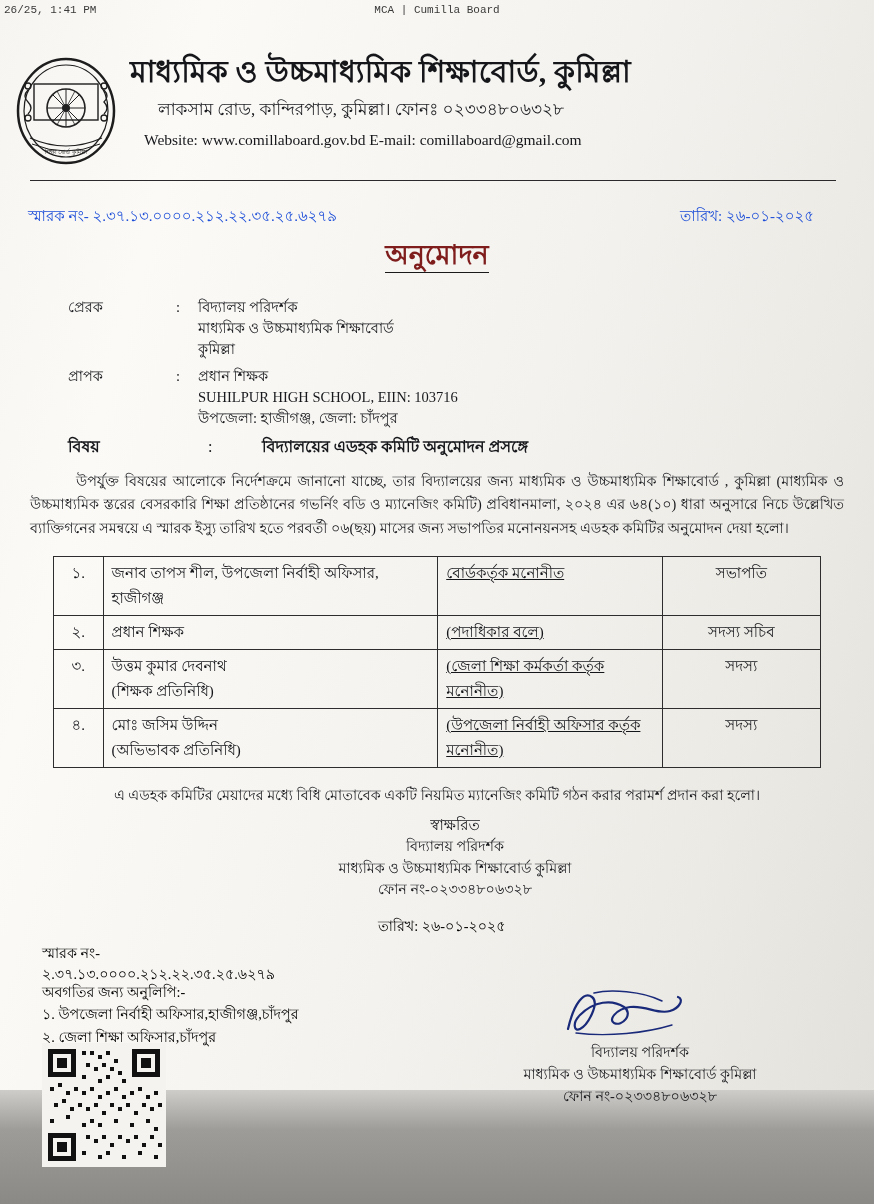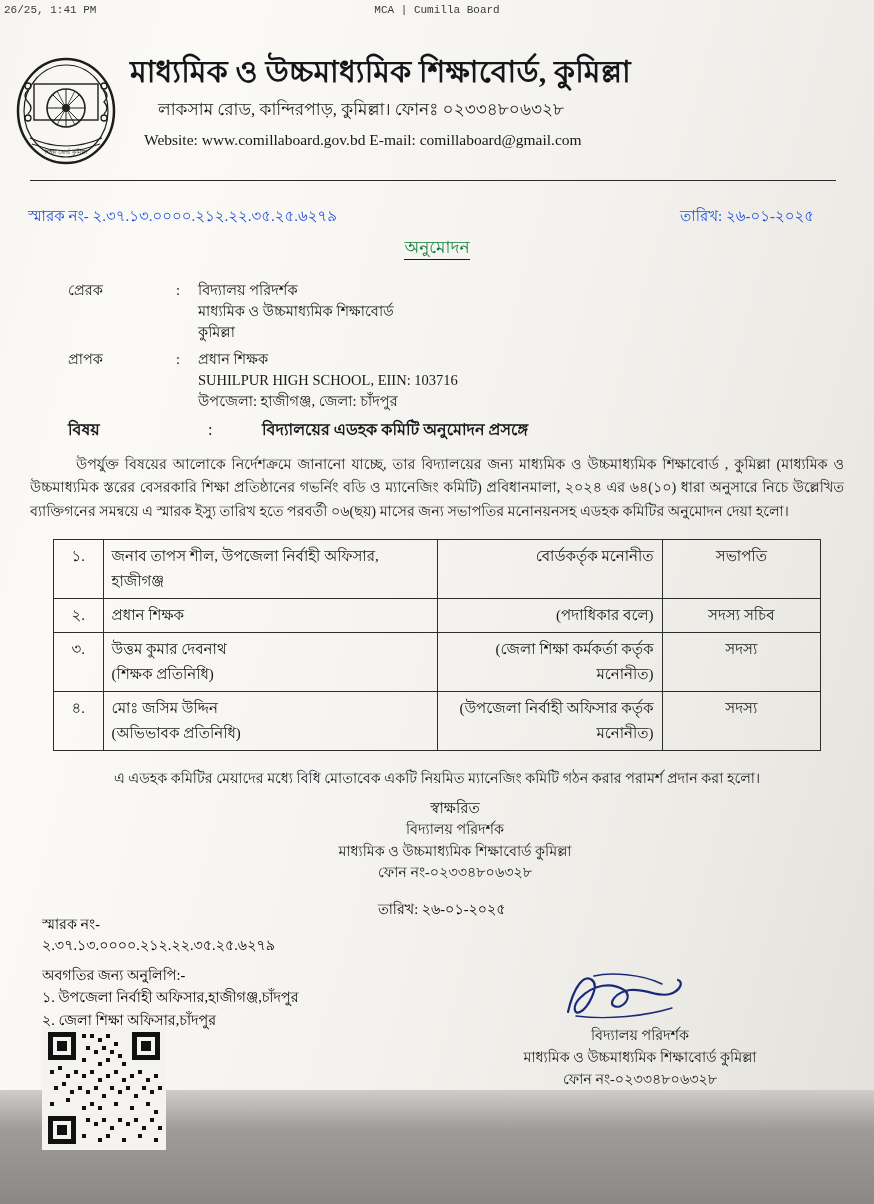--- a/index.html
+++ b/index.html
@@ -103,23 +103,23 @@
     height: 22px;
     font-size: 15px;
     color: #1d4ed8;
   }
   .memo-no { position: absolute; left: 28px; top: 0; }
   .memo-date { position: absolute; right: 60px; top: 0; }
 
   .approval {
     text-align: center;
     margin-top: 8px;
-    font-size: 17px;
-    font-weight: 400;
-    color: #15803d;
+    font-size: 27px;
+    font-weight: 700;
+    color: #7f1d1d;
   }
   .approval span {
     border-bottom: 1.6px solid #1a1a1a;
     padding-bottom: 2px;
   }
 
   .fields {
     margin-top: 18px;
     padding-left: 30px;
     font-size: 14.5px;
@@ -155,21 +155,21 @@
     font-size: 15px;
     color: #15161a;
   }
   table.committee td {
     border: 1.3px solid #2d2d2d;
     padding: 4px 8px;
     vertical-align: top;
   }
   td.c-sl { width: 34px; text-align: center; }
   td.c-name { width: 336px; }
-  td.c-by { width: 218px; text-align: right; vertical-align: middle; }
+  td.c-by { width: 218px; text-align: left; vertical-align: middle; text-decoration: underline; }
   td.c-role { width: 148px; text-align: center; vertical-align: middle; }
   .c-sub { display: block; }
 
   .advice {
     margin: 16px 34px 0 34px;
     font-size: 14.3px;
     text-align: center;
     color: #17181c;
   }
 
@@ -188,21 +188,21 @@
     margin-top: 14px;
     height: 320px;
   }
   .f-date {
     position: absolute;
     left: 378px; top: 0;
     font-size: 14.3px;
   }
   .f-memo {
     position: absolute;
-    left: 42px; top: 16px;
+    left: 42px; top: 28px;
     font-size: 14.3px;
     line-height: 1.5;
   }
   .f-copy {
     position: absolute;
     left: 42px; top: 66px;
     font-size: 14.3px;
     line-height: 1.6;
   }
   .qr {

